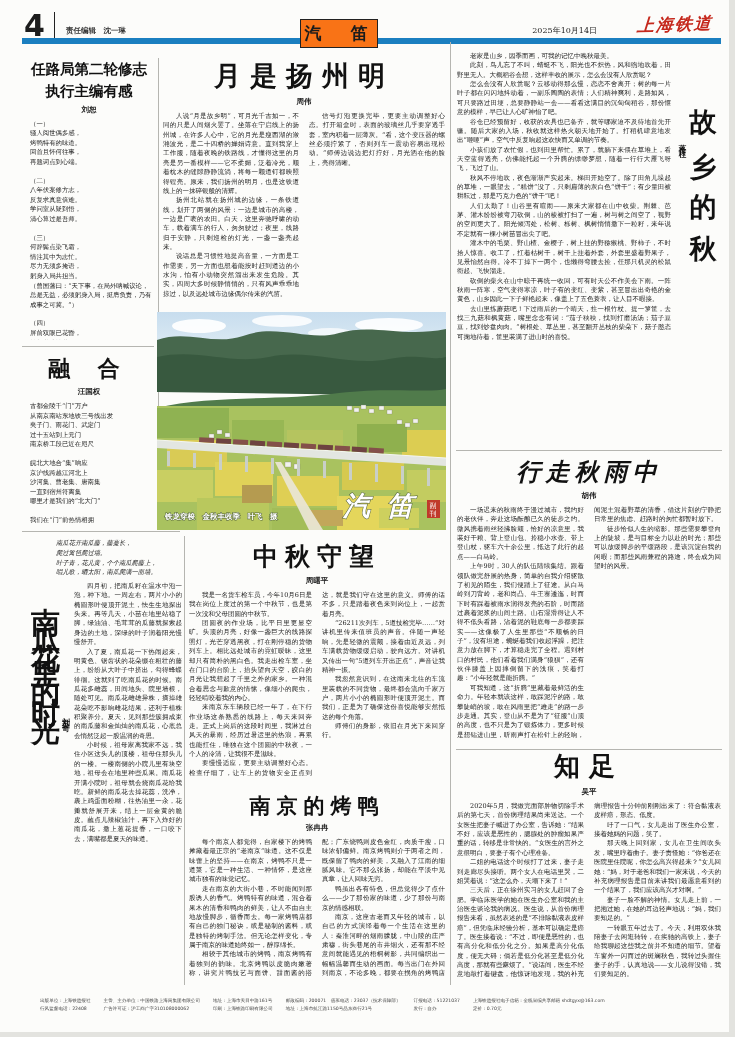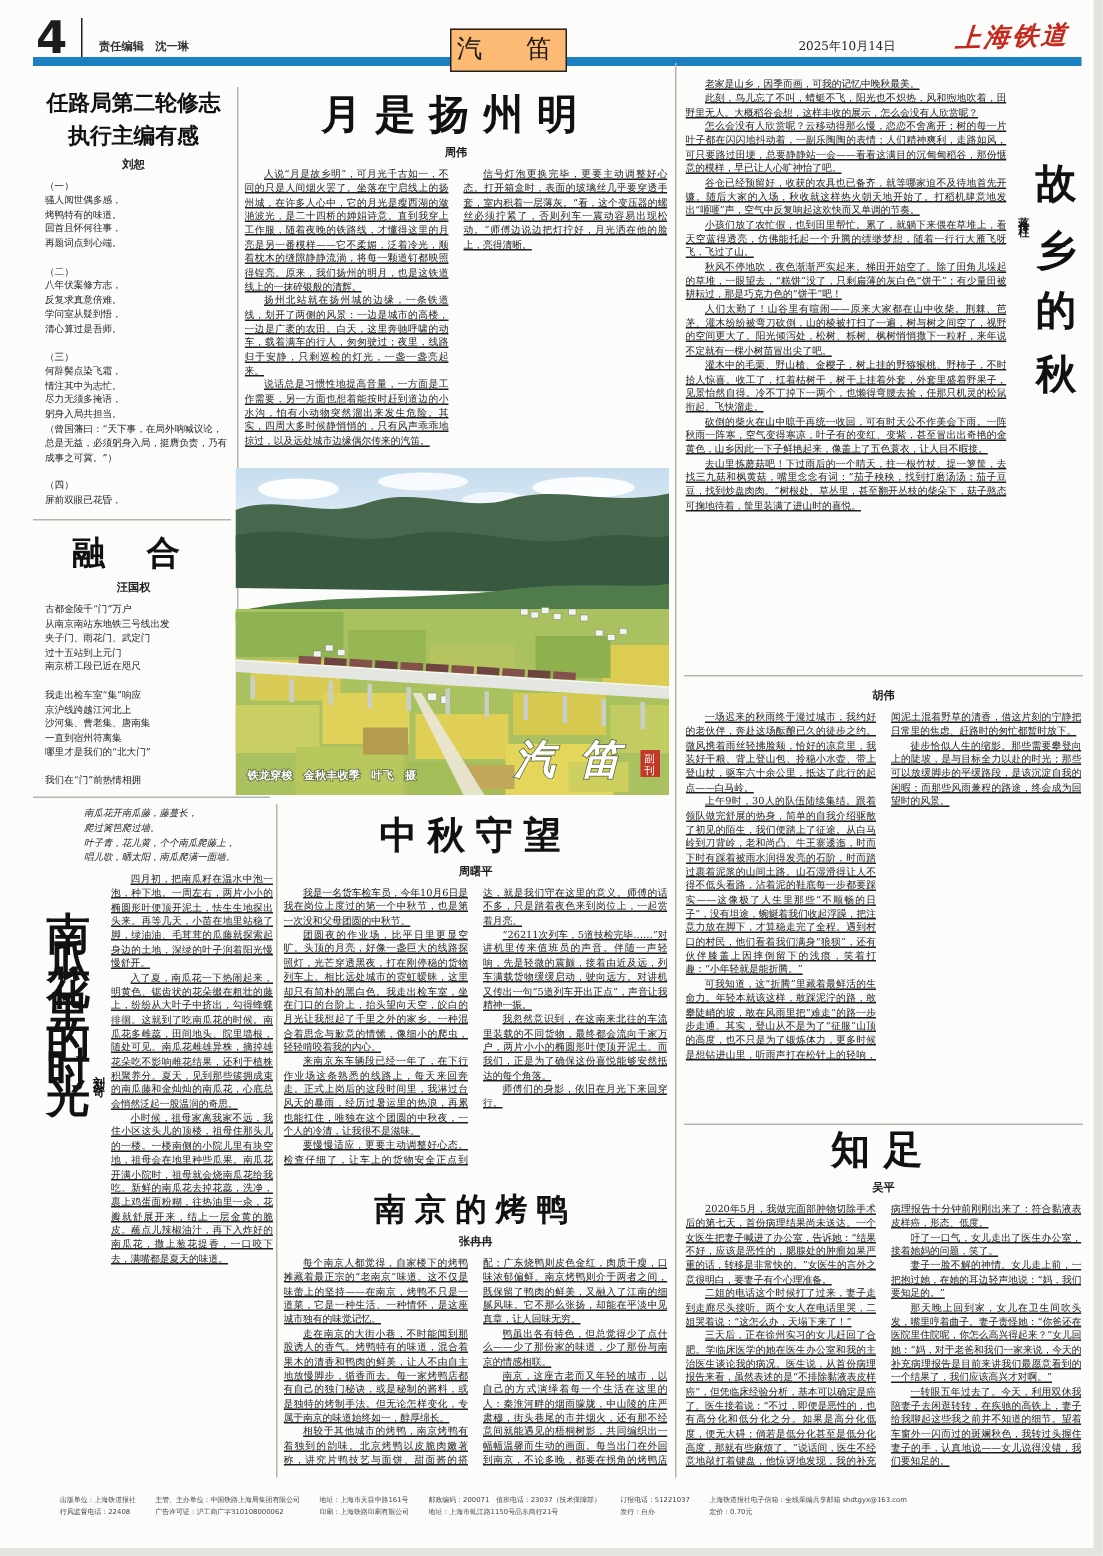--- a/index.html
+++ b/index.html
@@ -4,35 +4,35 @@
 <style>
   html,body{margin:0;padding:0;background:#d9d9d5;}
   .page{position:relative;width:735px;height:1037px;background:#fcfcfa;margin:0 auto;
         overflow:hidden;font-family:"DejaVu Serif","Liberation Serif",serif;color:#1c1c1c;
         border-right:6px solid #e3e3df;border-bottom:5px solid #e3e3df;box-sizing:border-box;}
   
   .page-num{position:absolute;left:24px;top:12px;font:bold 30px "DejaVu Sans","Liberation Sans",sans-serif;
             line-height:28px;padding-right:9px;border-right:1.5px solid #222;}
   .editor{position:absolute;left:66px;top:26px;font-size:7.5px;font-weight:bold;color:#333;}
   .blue-bar{position:absolute;left:22px;top:38px;width:699px;height:6px;background:#1b7fc0;}
-  .qidi-box{position:absolute;left:300px;top:19px;width:76px;height:27px;background:#fdba74;
-            border:1.5px solid #222;text-align:center;line-height:27px;font-size:17px;font-weight:normal;
+  .qidi-box{position:absolute;left:300px;top:19px;width:76px;height:27px;background:#f97316;
+            border:1.5px solid #222;text-align:center;line-height:27px;font-size:17px;font-weight:bold;
             letter-spacing:6px;z-index:3;}
   .hdr-date{position:absolute;right:132px;top:25px;font-size:8px;color:#222;text-align:center;}
   .masthead{position:absolute;right:16px;top:13px;font-size:17px;font-weight:bold;color:#c5281c;
             font-style:italic;letter-spacing:2px;transform:rotate(-2deg) skewX(-6deg);}
   
   .vr,.hrule{position:absolute;background:#b5b5b0;}
   .vr{width:1px;} .hrule{height:1px;}
   
   .article{position:absolute;overflow:hidden;}
   .art-title{text-align:center;font-weight:bold;color:#111;}
   .byline{text-align:center;font-size:7.5px;font-weight:bold;margin:3px 0 5px;}
   .art-body{font-size:6.5px;line-height:1.44;text-align:justify;overflow:hidden;column-fill:auto;}
-  .art-body p{margin:0;text-indent:2em;text-decoration:underline;}
+  .art-body p{margin:0;text-indent:2em;}
   .two-col{column-count:2;column-gap:10px;}
   
   .poem-title{font-size:14.5px;line-height:1.5;}
   .poem-body{font-size:6.4px;line-height:1.5;text-align:left;overflow:hidden;}
   .poem-line{margin:0;min-height:9px;padding-left:6px;}
   .ronghe-title{font-size:22px;letter-spacing:10px;}
   
   .vtitle{writing-mode:vertical-rl;text-orientation:upright;font-weight:bold;color:#111;}
   .nangua-head{float:left;width:52px;height:404px;position:relative;}
   .nangua-title{position:absolute;left:4px;top:2px;font-size:29px;letter-spacing:0.62em;}
@@ -110,21 +110,21 @@
   <div class="article" style="left:24px;top:354px;width:130px;height:172px;">
     <div class="art-title ronghe-title">融 合</div>
     <div class="byline">汪国权</div>
     <div class="poem-body" style="height:128px;">
         <p class="poem-line">古都金陵千“门”万户</p>
         <p class="poem-line">从南京南站东地铁三号线出发</p>
         <p class="poem-line">夹子门、雨花门、武定门</p>
         <p class="poem-line">过十五站到上元门</p>
         <p class="poem-line">南京桥工段已近在咫尺</p>
         <p class="poem-line"></p>
-        <p class="poem-line">我走出检车室“集”响应</p>
+        <p class="poem-line">皖北大地合“集”响应</p>
         <p class="poem-line">京沪线跨越江河北上</p>
         <p class="poem-line">沙河集、曹老集、唐南集</p>
         <p class="poem-line">一直到宿州符离集</p>
         <p class="poem-line">哪里才是我们的“北大门”</p>
         <p class="poem-line"></p>
         <p class="poem-line">我们在“门”前热情相拥</p>
         <p class="poem-line">我们在“集”里欢聚一堂</p>
       </div>
   </div>
 
@@ -275,20 +275,21 @@
         <p>团圆夜的作业场，比平日里更显空旷。头顶的月亮，好像一盏巨大的线路探照灯，光芒穿透黑夜，打在刚停稳的货物列车上。相比远处城市的霓虹暧昧，这里却只有简朴的黑白色。我走出检车室，坐在门口的台阶上，抬头望向天空，皎白的月光让我想起了千里之外的家乡。一种混合着思念与歉意的情愫，像细小的爬虫，轻轻啃咬着我的内心。</p>
         <p>来南京东车辆段已经一年了，在下行作业场这条熟悉的线路上，每天来回奔走。正式上岗后的这段时间里，我淋过台风天的暴雨，经历过暑运里的热浪，再累也能扛住，唯独在这个团圆的中秋夜，一个人的冷清，让我很不是滋味。</p>
         <p>要慢慢适应，更要主动调整好心态。检查仔细了，让车上的货物安全正点到达，就是我们守在这里的意义。师傅的话不多，只是踏着夜色来到岗位上，一起赏着月亮。</p>
         <p>“26211次列车，5道技检完毕……”对讲机里传来值班员的声音。伴随一声轻响，先是轻微的震颤，接着由近及远，列车满载货物缓缓启动，驶向远方。对讲机又传出一句“5道列车开出正点”，声音让我精神一振。</p>
         <p>我忽然意识到，在这南来北往的车流里装载的不同货物，最终都会流向千家万户，两片小小的椭圆形叶便顶开泥土。而我们，正是为了确保这份喜悦能够安然抵达的每个角落。</p>
         <p>师傅们的身影，依旧在月光下来回穿行。</p>
       </div>
   </div>
 
   <div class="article" style="left:457px;top:456px;width:264px;height:290px;">
+    <div class="art-title t-xingzou">行走秋雨中</div>
     <div class="byline">胡伟</div>
     <div class="art-body two-col" style="height:236px;">
         <p>一场迟来的秋雨终于漫过城市，我约好的老伙伴，奔赴这场酝酿已久的徒步之约。微风携着雨丝轻拂脸颊，恰好的凉意里，我装好干粮、背上登山包、拎稳小水壶、带上登山杖，驱车六十余公里，抵达了此行的起点——白马岭。</p>
         <p>上午9时，30人的队伍陆续集结。跟着领队做完舒展的热身，简单的自我介绍驱散了初见的陌生，我们便踏上了征途。从白马岭到刀背岭，老和尚凸、牛王寨逶迤，时而下时有踩着被雨水润得发亮的石阶，时而踏过裹着泥浆的山间土路。山石湿滑得让人不得不低头看路，沾着泥的鞋底每一步都要踩实——这像极了人生里那些“不顺畅的日子”，没有坦途，蜿蜒着我们收起浮躁，把注意力放在脚下，才算稳走完了全程。遇到村口的村民，他们看着我们满身“狼狈”，还有伙伴膝盖上因摔倒留下的浅痕，笑着打趣：“小年轻就是能折腾。”</p>
         <p>可我知道，这“折腾”里藏着最鲜活的生命力。年轻本就该这样，敢踩泥泞的路，敢攀陡峭的坡，敢在风雨里把“难走”的路一步步走通。其实，登山从不是为了“征服”山顶的高度，也不只是为了锻炼体力，更多时候是想钻进山里，听雨声打在松针上的轻响，闻泥土混着野草的清香，借这片刻的宁静把日常里的焦虑、赶路时的匆忙都暂时放下。</p>
         <p>徒步恰似人生的缩影。那些需要攀登向上的陡坡，是与目标全力以赴的时光；那些可以放缓脚步的平缓路段，是该沉淀自我的闲暇；而那些风雨兼程的路途，终会成为回望时的风景。</p>
       </div>
   </div>
 
   <div class="article" style="left:189px;top:792px;width:256px;height:193px;">
@@ -304,22 +305,22 @@
   </div>
 
   <div class="article" style="left:457px;top:749px;width:264px;height:231px;">
     <div class="art-title t-zhizu">知足</div>
     <div class="byline">吴平</div>
     <div class="art-body two-col" style="height:178px;">
         <p>2020年5月，我做完面部肿物切除手术后的第七天，首份病理结果尚未送达。一个女医生把妻子喊进了办公室，告诉她：“结果不好，应该是恶性的，腮腺处的肿瘤如果严重的话，转移是非常快的。”女医生的言外之意很明白，要妻子有个心理准备。</p>
         <p>二姐的电话这个时候打了过来，妻子走到走廊尽头接听。两个女人在电话里哭，二姐哭着说：“这怎么办，天塌下来了！”</p>
         <p>三天后，正在徐州实习的女儿赶回了合肥。学临床医学的她在医生办公室和我的主治医生谈论我的病况。医生说，从首份病理报告来看，虽然表述的是“不排除黏液表皮样癌”，但凭临床经验分析，基本可以确定是癌了。医生接着说：“不过，即便是恶性的，也有高分化和低分化之分。如果是高分化低度，便无大碍；倘若是低分化甚至是低分化高度，那就有些麻烦了。”说话间，医生不经意地敲打着键盘，他惊讶地发现，我的补充病理报告十分钟前刚刚出来了：符合黏液表皮样癌，形态、低度。</p>
         <p>吁了一口气，女儿走出了医生办公室，接着她妈的问题，笑了。</p>
+        <p>那天晚上回到家，女儿在卫生间吹头发，嘴里哼着曲子。妻子责怪她：“你爸还在医院里住院呢，你怎么高兴得起来？”女儿回她：“妈，对于老爸和我们一家来说，今天的补充病理报告是目前来讲我们最愿意看到的一个结果了，我们应该高兴才对啊。”</p>
         <p>妻子一脸不解的神情。女儿走上前，一把抱过她，在她的耳边轻声地说：“妈，我们要知足的。”</p>
-        <p>那天晚上回到家，女儿在卫生间吹头发，嘴里哼着曲子。妻子责怪她：“你爸还在医院里住院呢，你怎么高兴得起来？”女儿回她：“妈，对于老爸和我们一家来说，今天的补充病理报告是目前来讲我们最愿意看到的一个结果了，我们应该高兴才对啊。”</p>
         <p>一转眼五年过去了。今天，利用双休我陪妻子去闲逛转转，在疾驰的高铁上，妻子给我聊起这些我之前并不知道的细节。望着车窗外一闪而过的斑斓秋色，我转过头握住妻子的手，认真地说——女儿说得没错，我们要知足的。</p>
       </div>
   </div>
 
   <div class="footer">
     <div class="fgroup">
       <div>出版单位：上海铁道报社</div>
       <div>行风监督电话：22408</div>
     </div>
     <div class="fgroup">

